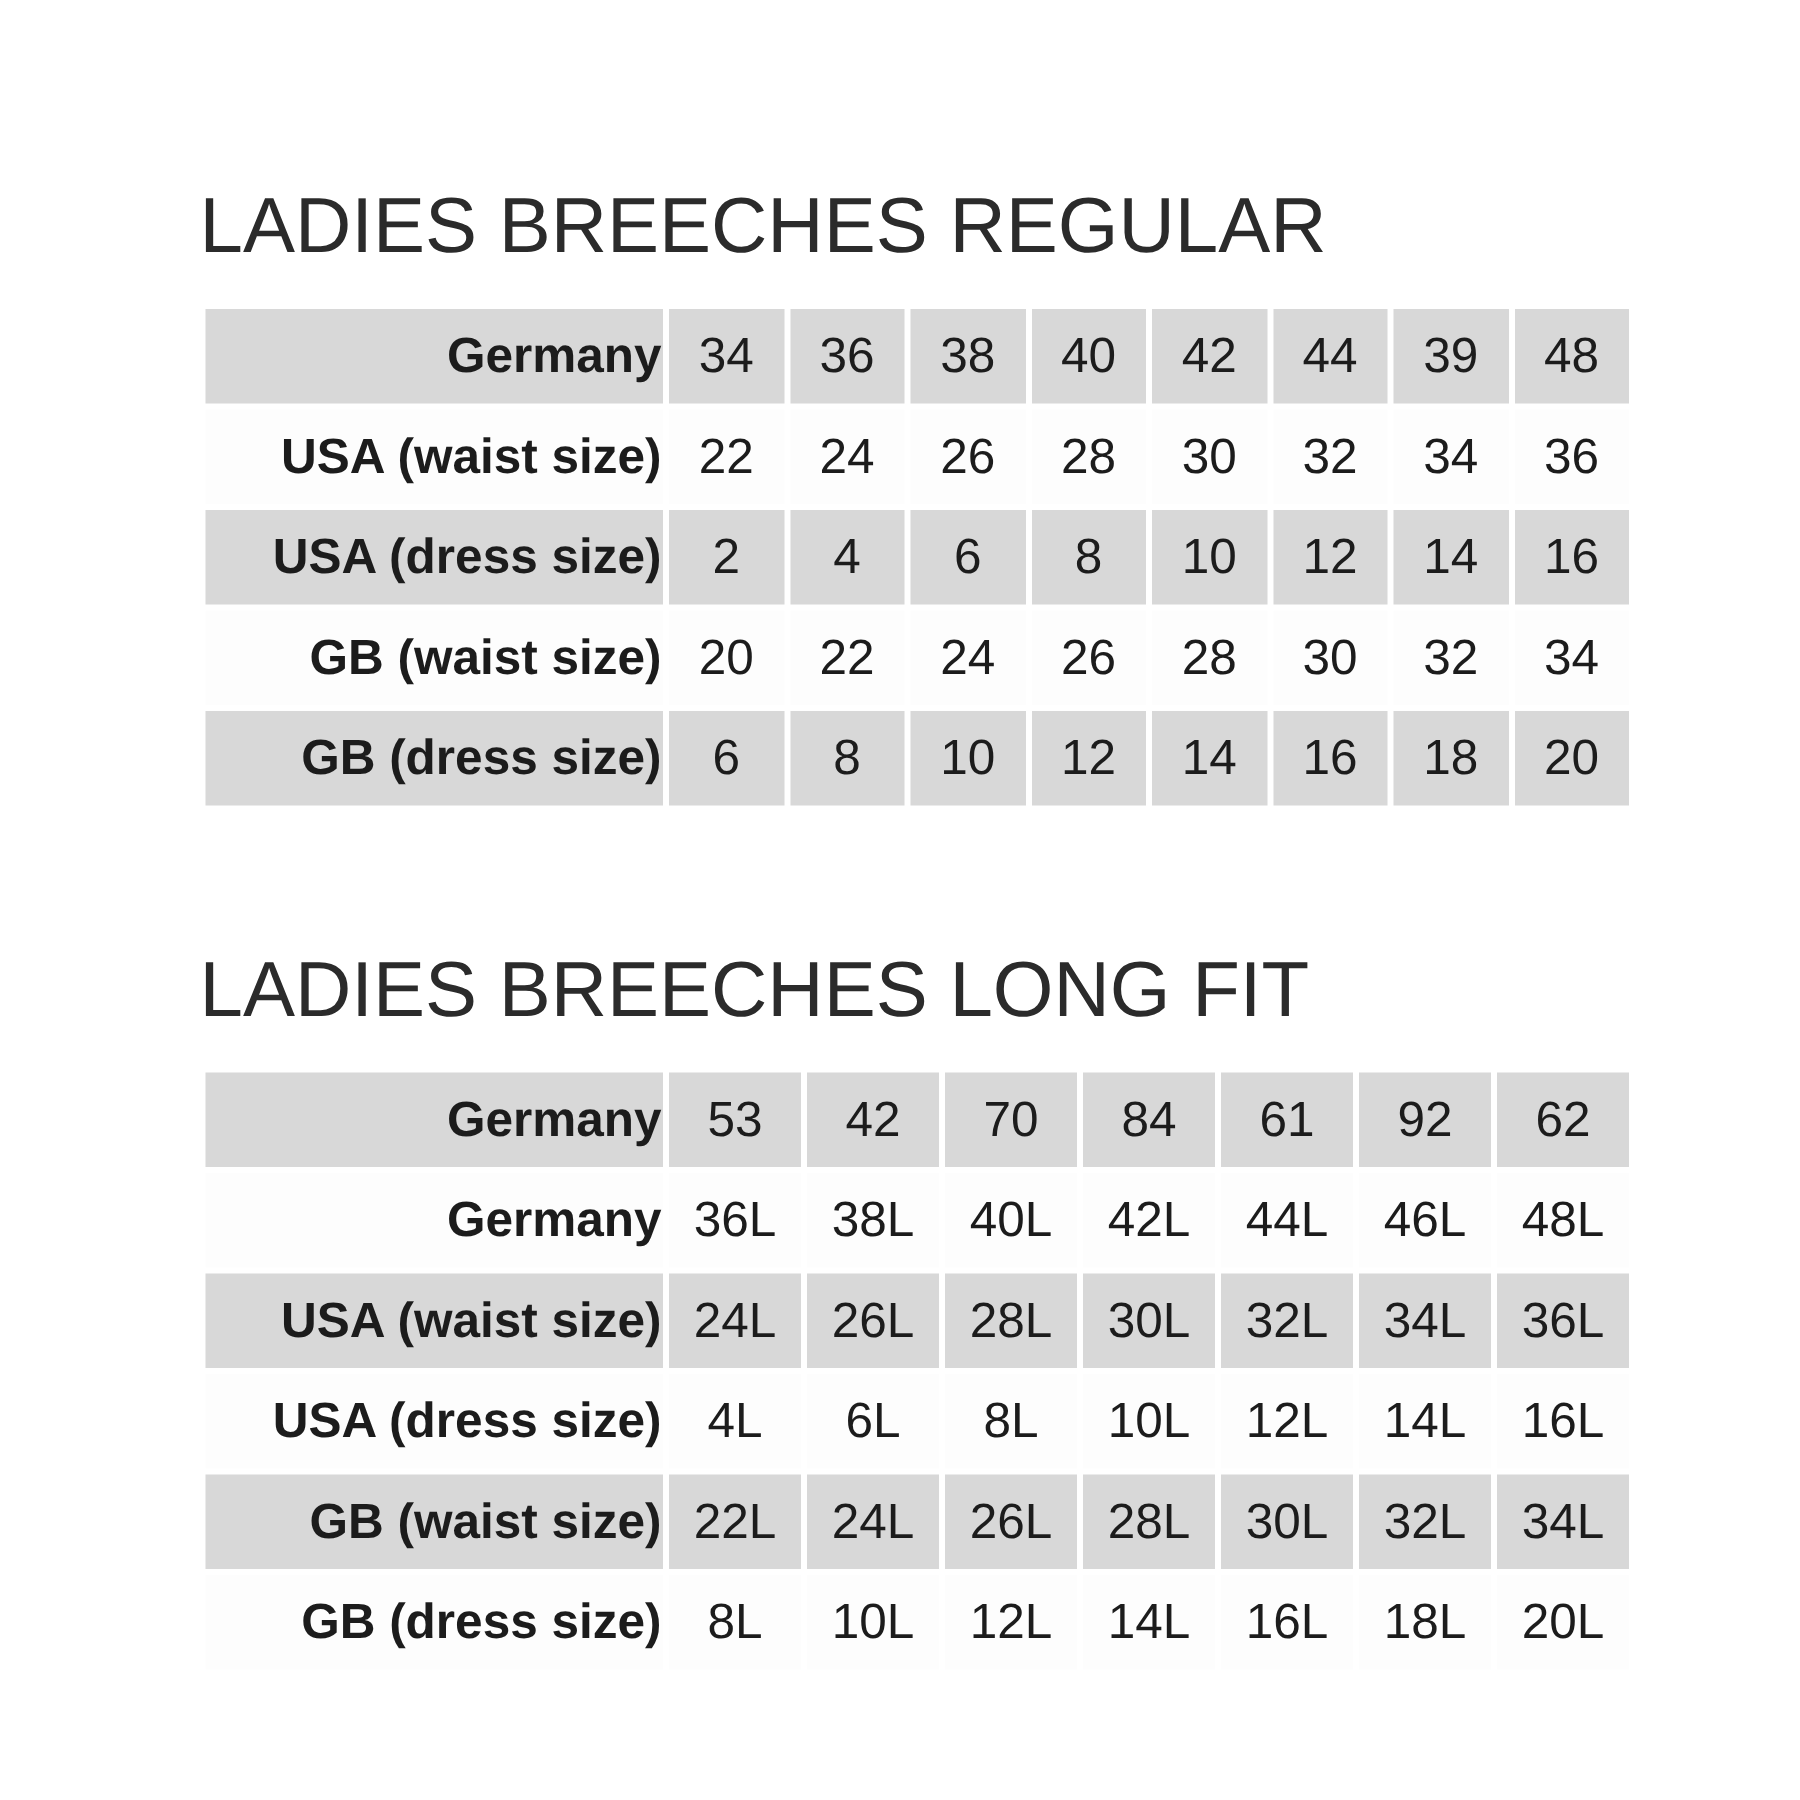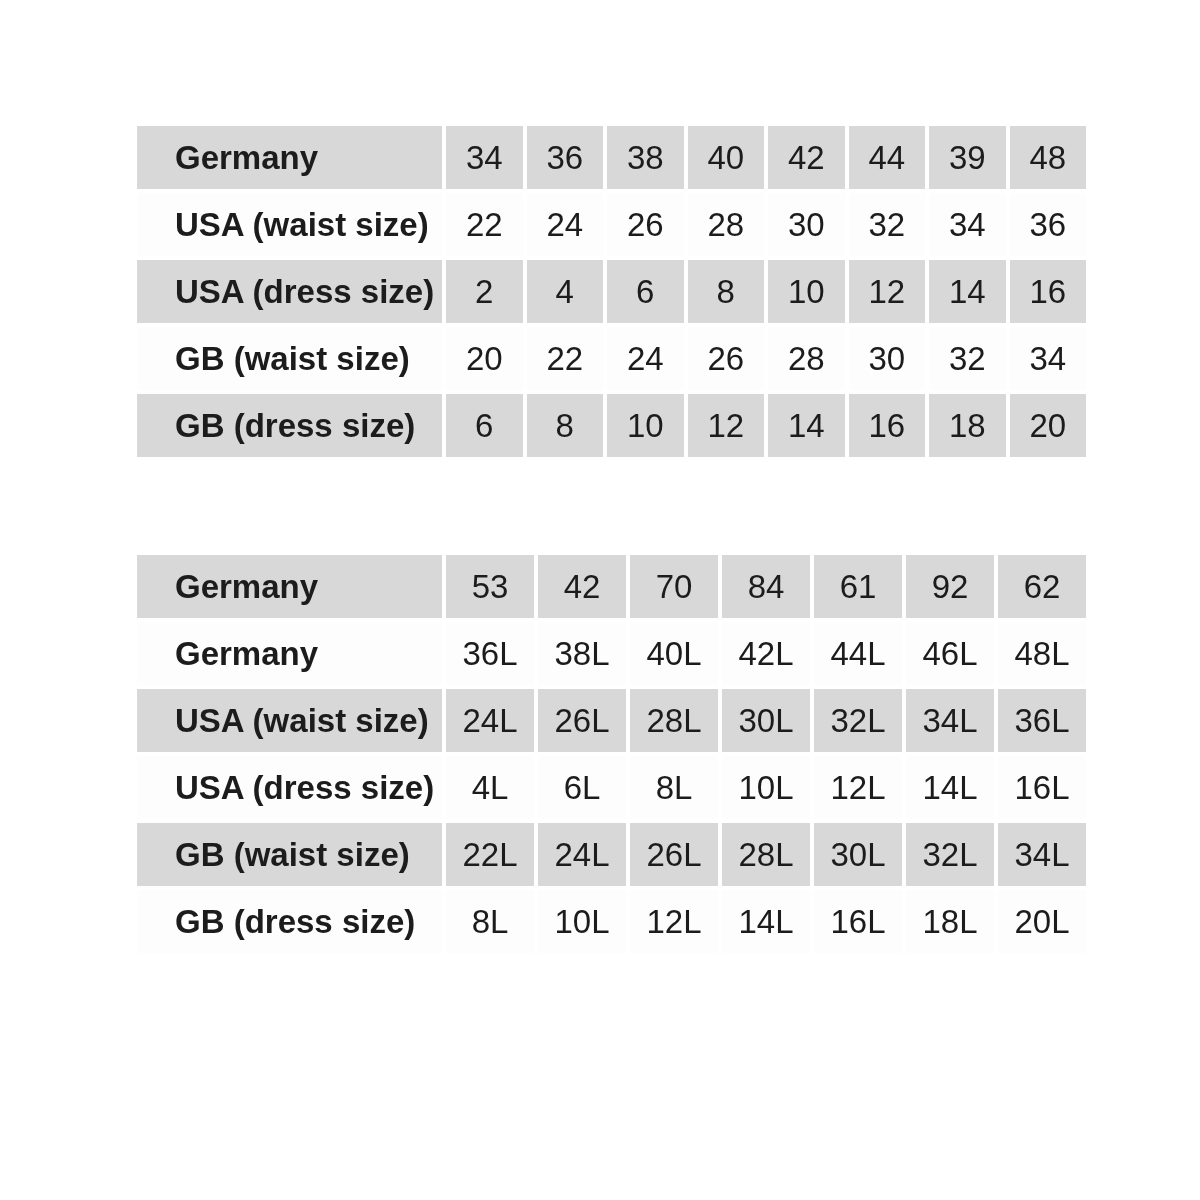--- a/index.html
+++ b/index.html
@@ -37,36 +37,37 @@
   table.size-grid tr { height: 63px; }
   table.size-grid th,
   table.size-grid td {
     font-size: 33px;
     color: #1c1c1c;
     vertical-align: middle;
     overflow: hidden;
     white-space: nowrap;
   }
   table.size-grid th {
-    text-align: left;
+    text-align: right;
     padding-left: 38px;
     font-weight: 700;
   }
   table.size-grid td {
     text-align: center;
     font-weight: 400;
   }
   tr.shaded th, tr.shaded td { background: #d8d8d8; }
   tr.plain th,  tr.plain td  { background: #fdfdfd; }
 </style>
 </head>
 <body>
 
 <div class="content" id="tables-root">
     <section class="table-block">
+      <h2 class="table-title">LADIES BREECHES REGULAR</h2>
       <table class="size-grid">
         <colgroup>
           <col style="width: 305px;">
           <col>
           <col>
           <col>
           <col>
           <col>
           <col>
           <col>
@@ -125,20 +126,21 @@
             <td>12</td>
             <td>14</td>
             <td>16</td>
             <td>18</td>
             <td>20</td>
           </tr>
         </tbody>
       </table>
     </section>
     <section class="table-block">
+      <h2 class="table-title">LADIES BREECHES LONG FIT</h2>
       <table class="size-grid">
         <colgroup>
           <col style="width: 305px;">
           <col>
           <col>
           <col>
           <col>
           <col>
           <col>
           <col>

